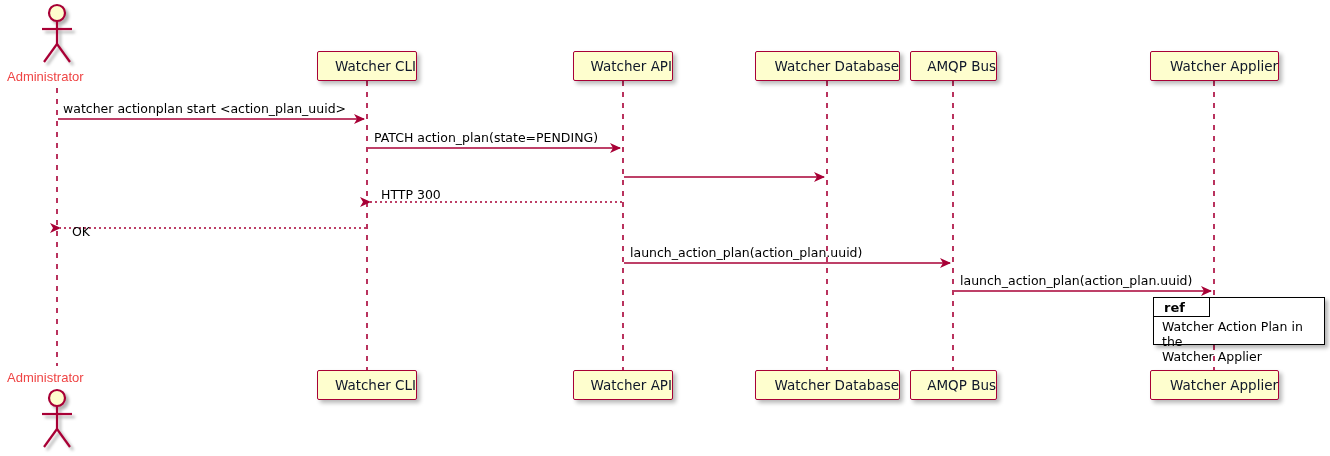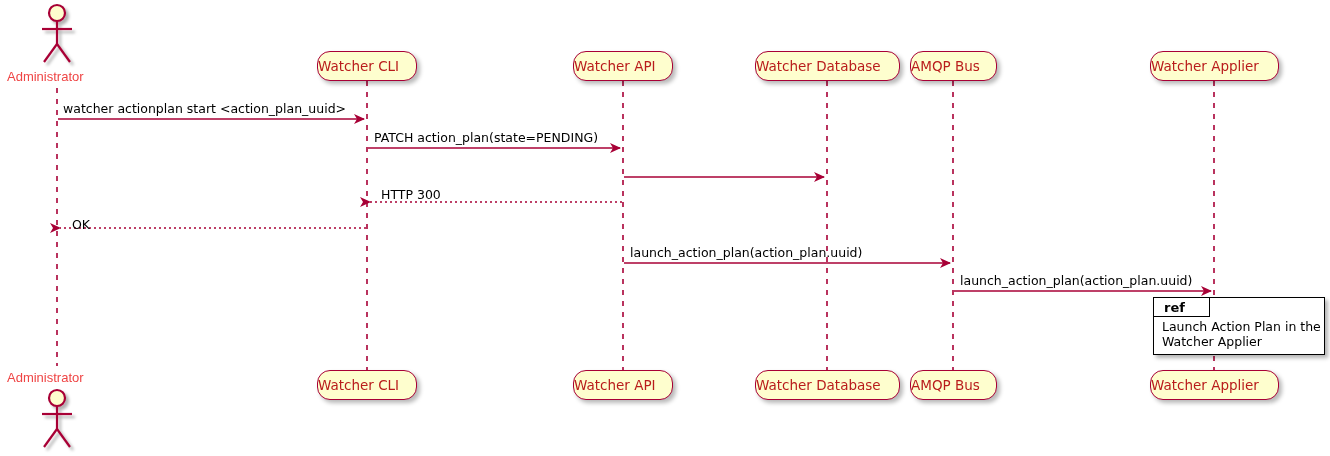--- a/index.html
+++ b/index.html
@@ -26,27 +26,27 @@
   }
   
   .pbox {
     position: absolute;
     background: #FEFECE;
     border: 1.5px solid #A80036;
     box-sizing: border-box;
     box-shadow: 3px 3px 4px rgba(0,0,0,0.28);
     display: flex;
     align-items: center;
-    justify-content: flex-start;
-    color: #b91c1c;
+    justify-content: flex-end;
+    color: #0f172a;
     font-size: 13.5px;
     font-family: "DejaVu Sans", sans-serif;
     white-space: nowrap;
     height: 30px;
-    border-radius: 13px;
+    border-radius: 2px;
   }
   .actor-label {
     position: absolute;
     font-size: 13px;
     color: #ef4444;
     white-space: nowrap;
     font-family: Liberation Sans, sans-serif;
   }
   .msg-label {
     position: absolute;
@@ -177,26 +177,26 @@
   <div class="pbox" style="left:1150px; top:370px; width:129px;">
     <span>Watcher Applier</span>
   </div>
 
   <div class="actor-label" style="left:7px; top:69px;">Administrator</div>
   <div class="actor-label" style="left:7px; top:370px;">Administrator</div>
 
   <div class="msg-label" style="left:63px; top:101px;">watcher actionplan start &lt;action_plan_uuid&gt;</div>
   <div class="msg-label" style="left:374px; top:130px;">PATCH action_plan(state=PENDING)</div>
   <div class="msg-label" style="left:381px; top:187px;">HTTP 300</div>
-  <div class="msg-label" style="left:72px; top:217px;">OK</div>
+  <div class="msg-label" style="left:72px; top:224px;">OK</div>
   <div class="msg-label" style="left:630px; top:245px;">launch_action_plan(action_plan.uuid)</div>
   <div class="msg-label" style="left:960px; top:273px;">launch_action_plan(action_plan.uuid)</div>
 
-  <div class="refbox" style="left:1153px; top:297px; width:172px; height:58px;">
+  <div class="refbox" style="left:1153px; top:297px; width:172px; height:48px;">
     <div class="ref-tab"></div>
     <div class="ref-tab-label">ref</div>
     <div class="ref-body">
-      <div>Launch Action Plan in the</div>
+      <div>Watcher Action Plan in the</div>
       <div>Watcher Applier</div>
     </div>
   </div>
 
 </div>
 
 </body></html>

